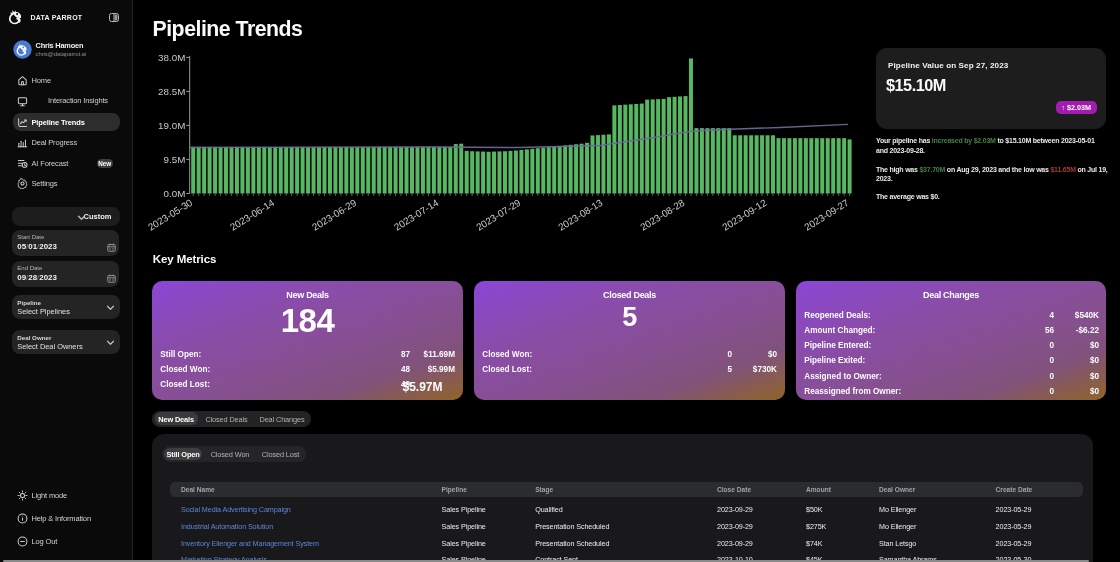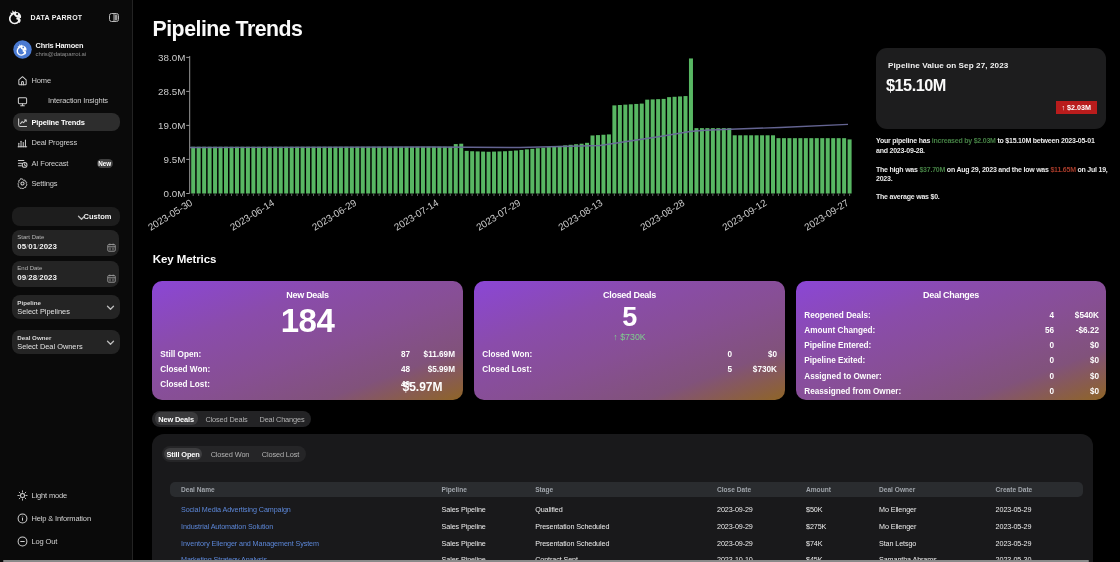--- a/index.html
+++ b/index.html
@@ -395,42 +395,41 @@
 <text transform="translate(381.40,164.50) rotate(-32)" text-anchor="end" font-size="9.8" fill="#c9c9c9">2023-07-29</text>
 <text transform="translate(463.45,164.50) rotate(-32)" text-anchor="end" font-size="9.8" fill="#c9c9c9">2023-08-13</text>
 <text transform="translate(545.50,164.50) rotate(-32)" text-anchor="end" font-size="9.8" fill="#c9c9c9">2023-08-28</text>
 <text transform="translate(627.55,164.50) rotate(-32)" text-anchor="end" font-size="9.8" fill="#c9c9c9">2023-09-12</text>
 <text transform="translate(709.60,164.50) rotate(-32)" text-anchor="end" font-size="9.8" fill="#c9c9c9">2023-09-27</text>
 </svg>
 
 <div style="position:absolute;left:876px;top:48px;width:230px;height:81px;background:#1d1d1e;border-radius:11px;"></div>
 <div style="position:absolute;left:888px;top:61px;font-size:8.1px;font-weight:700;color:#f2f2f2;letter-spacing:0.1px;">Pipeline Value on Sep 27, 2023</div>
 <div style="position:absolute;left:886px;top:76px;font-size:16.3px;font-weight:700;color:#fafafa;letter-spacing:-0.5px;">$15.10M</div>
-<div style="position:absolute;left:1055.7px;top:100.7px;width:41px;height:13.5px;background:#b91c1c;border-radius:0;color:#fff;font-size:7.2px;font-weight:700;text-align:center;line-height:13.8px;">↑ $2.03M</div>
+<div style="position:absolute;left:1055.7px;top:100.7px;width:41px;height:13.5px;background:#a21caf;border-radius:5px;color:#fff;font-size:7.2px;font-weight:700;text-align:center;line-height:13.8px;">↑ $2.03M</div>
 <div style="position:absolute;left:876px;top:136.3px;font-size:7px;letter-spacing:-0.22px;font-weight:600;color:#eaeaea;line-height:9.5px;white-space:nowrap;">Your pipeline has <span style="color:#458044;">increased by $2.03M</span> to $15.10M between 2023-05-01<br>and 2023-09-28.</div>
 <div style="position:absolute;left:876px;top:164.8px;font-size:7px;letter-spacing:-0.22px;font-weight:600;color:#eaeaea;line-height:9.5px;white-space:nowrap;">The high was <span style="color:#458044;">$37.70M</span> on Aug 29, 2023 and the low was <span style="color:#a53a29;">$11.65M</span> on Jul 19,<br>2023.</div>
 <div style="position:absolute;left:876px;top:192.8px;font-size:7px;letter-spacing:-0.22px;font-weight:600;color:#eaeaea;">The average was $0.</div>
 
 <div style="position:absolute;left:152.8px;top:252.6px;font-size:11.5px;letter-spacing:-0.1px;font-weight:700;color:#fafafa;">Key Metrics</div>
 <div style="position:absolute;left:152px;top:281px;width:311px;height:119px;background:linear-gradient(160deg, #8b46d6 0%, #8a4cab 30%, #874f94 55%, #81527b 78%, #8f6526 100%);border-radius:10px;"></div>
 <div style="position:absolute;left:152px;top:289.5px;width:311px;text-align:center;font-size:9px;letter-spacing:-0.3px;font-weight:700;color:#fff;">New Deals</div>
 <div style="position:absolute;left:152px;top:302px;width:311px;text-align:center;font-size:33px;font-weight:700;letter-spacing:-0.5px;color:#fff;">184</div>
 <div style="position:absolute;left:160.3px;top:349.5px;font-size:8.2px;font-weight:600;color:#fdfdfd;">Still Open:</div>
 <div style="position:absolute;left:370px;top:349.5px;width:40px;text-align:right;font-size:8.2px;font-weight:600;color:#fdfdfd;">87</div>
 <div style="position:absolute;left:390px;top:349.5px;width:65px;text-align:right;font-size:8.2px;font-weight:600;color:#fdfdfd;">$11.69M</div>
 <div style="position:absolute;left:160.3px;top:364.7px;font-size:8.2px;font-weight:600;color:#fdfdfd;">Closed Won:</div>
 <div style="position:absolute;left:370px;top:364.7px;width:40px;text-align:right;font-size:8.2px;font-weight:600;color:#fdfdfd;">48</div>
 <div style="position:absolute;left:390px;top:364.7px;width:65px;text-align:right;font-size:8.2px;font-weight:600;color:#fdfdfd;">$5.99M</div>
 <div style="position:absolute;left:160.3px;top:379.9px;font-size:8.2px;font-weight:600;color:#fdfdfd;">Closed Lost:</div>
 <div style="position:absolute;left:370px;top:379.9px;width:40px;text-align:right;font-size:8.2px;font-weight:600;color:#fdfdfd;">49</div>
 <div style="position:absolute;left:390px;top:379.9px;width:65px;text-align:center;font-size:12px;font-weight:600;color:#fdfdfd;">$5.97M</div>
 <div style="position:absolute;left:474px;top:281px;width:311px;height:119px;background:linear-gradient(160deg, #8b46d6 0%, #8a4cab 30%, #874f94 55%, #81527b 78%, #8f6526 100%);border-radius:10px;"></div>
 <div style="position:absolute;left:474px;top:289.5px;width:311px;text-align:center;font-size:9px;letter-spacing:-0.3px;font-weight:700;color:#fff;">Closed Deals</div>
 <div style="position:absolute;left:474px;top:302px;width:311px;text-align:center;font-size:27px;font-weight:700;letter-spacing:-0.5px;color:#fff;">5</div>
-<div style="position:absolute;left:474px;top:331.5px;width:311px;text-align:center;font-size:8.8px;color:#7fcf8e;">↑&nbsp;$730K</div>
 <div style="position:absolute;left:482.3px;top:349.5px;font-size:8.2px;font-weight:600;color:#fdfdfd;">Closed Won:</div>
 <div style="position:absolute;left:692px;top:349.5px;width:40px;text-align:right;font-size:8.2px;font-weight:600;color:#fdfdfd;">0</div>
 <div style="position:absolute;left:712px;top:349.5px;width:65px;text-align:right;font-size:8.2px;font-weight:600;color:#fdfdfd;">$0</div>
 <div style="position:absolute;left:482.3px;top:364.7px;font-size:8.2px;font-weight:600;color:#fdfdfd;">Closed Lost:</div>
 <div style="position:absolute;left:692px;top:364.7px;width:40px;text-align:right;font-size:8.2px;font-weight:600;color:#fdfdfd;">5</div>
 <div style="position:absolute;left:712px;top:364.7px;width:65px;text-align:right;font-size:8.2px;font-weight:600;color:#fdfdfd;">$730K</div>
 <div style="position:absolute;left:796px;top:281px;width:310px;height:119px;background:linear-gradient(160deg, #8b46d6 0%, #8a4cab 30%, #874f94 55%, #81527b 78%, #8f6526 100%);border-radius:10px;"></div>
 <div style="position:absolute;left:796px;top:289.5px;width:310px;text-align:center;font-size:9px;letter-spacing:-0.3px;font-weight:700;color:#fff;">Deal Changes</div>
 <div style="position:absolute;left:804.3px;top:310.8px;font-size:8.2px;font-weight:600;color:#fdfdfd;">Reopened Deals:</div>
 <div style="position:absolute;left:1014px;top:310.8px;width:40px;text-align:right;font-size:8.2px;font-weight:600;color:#fdfdfd;">4</div>

